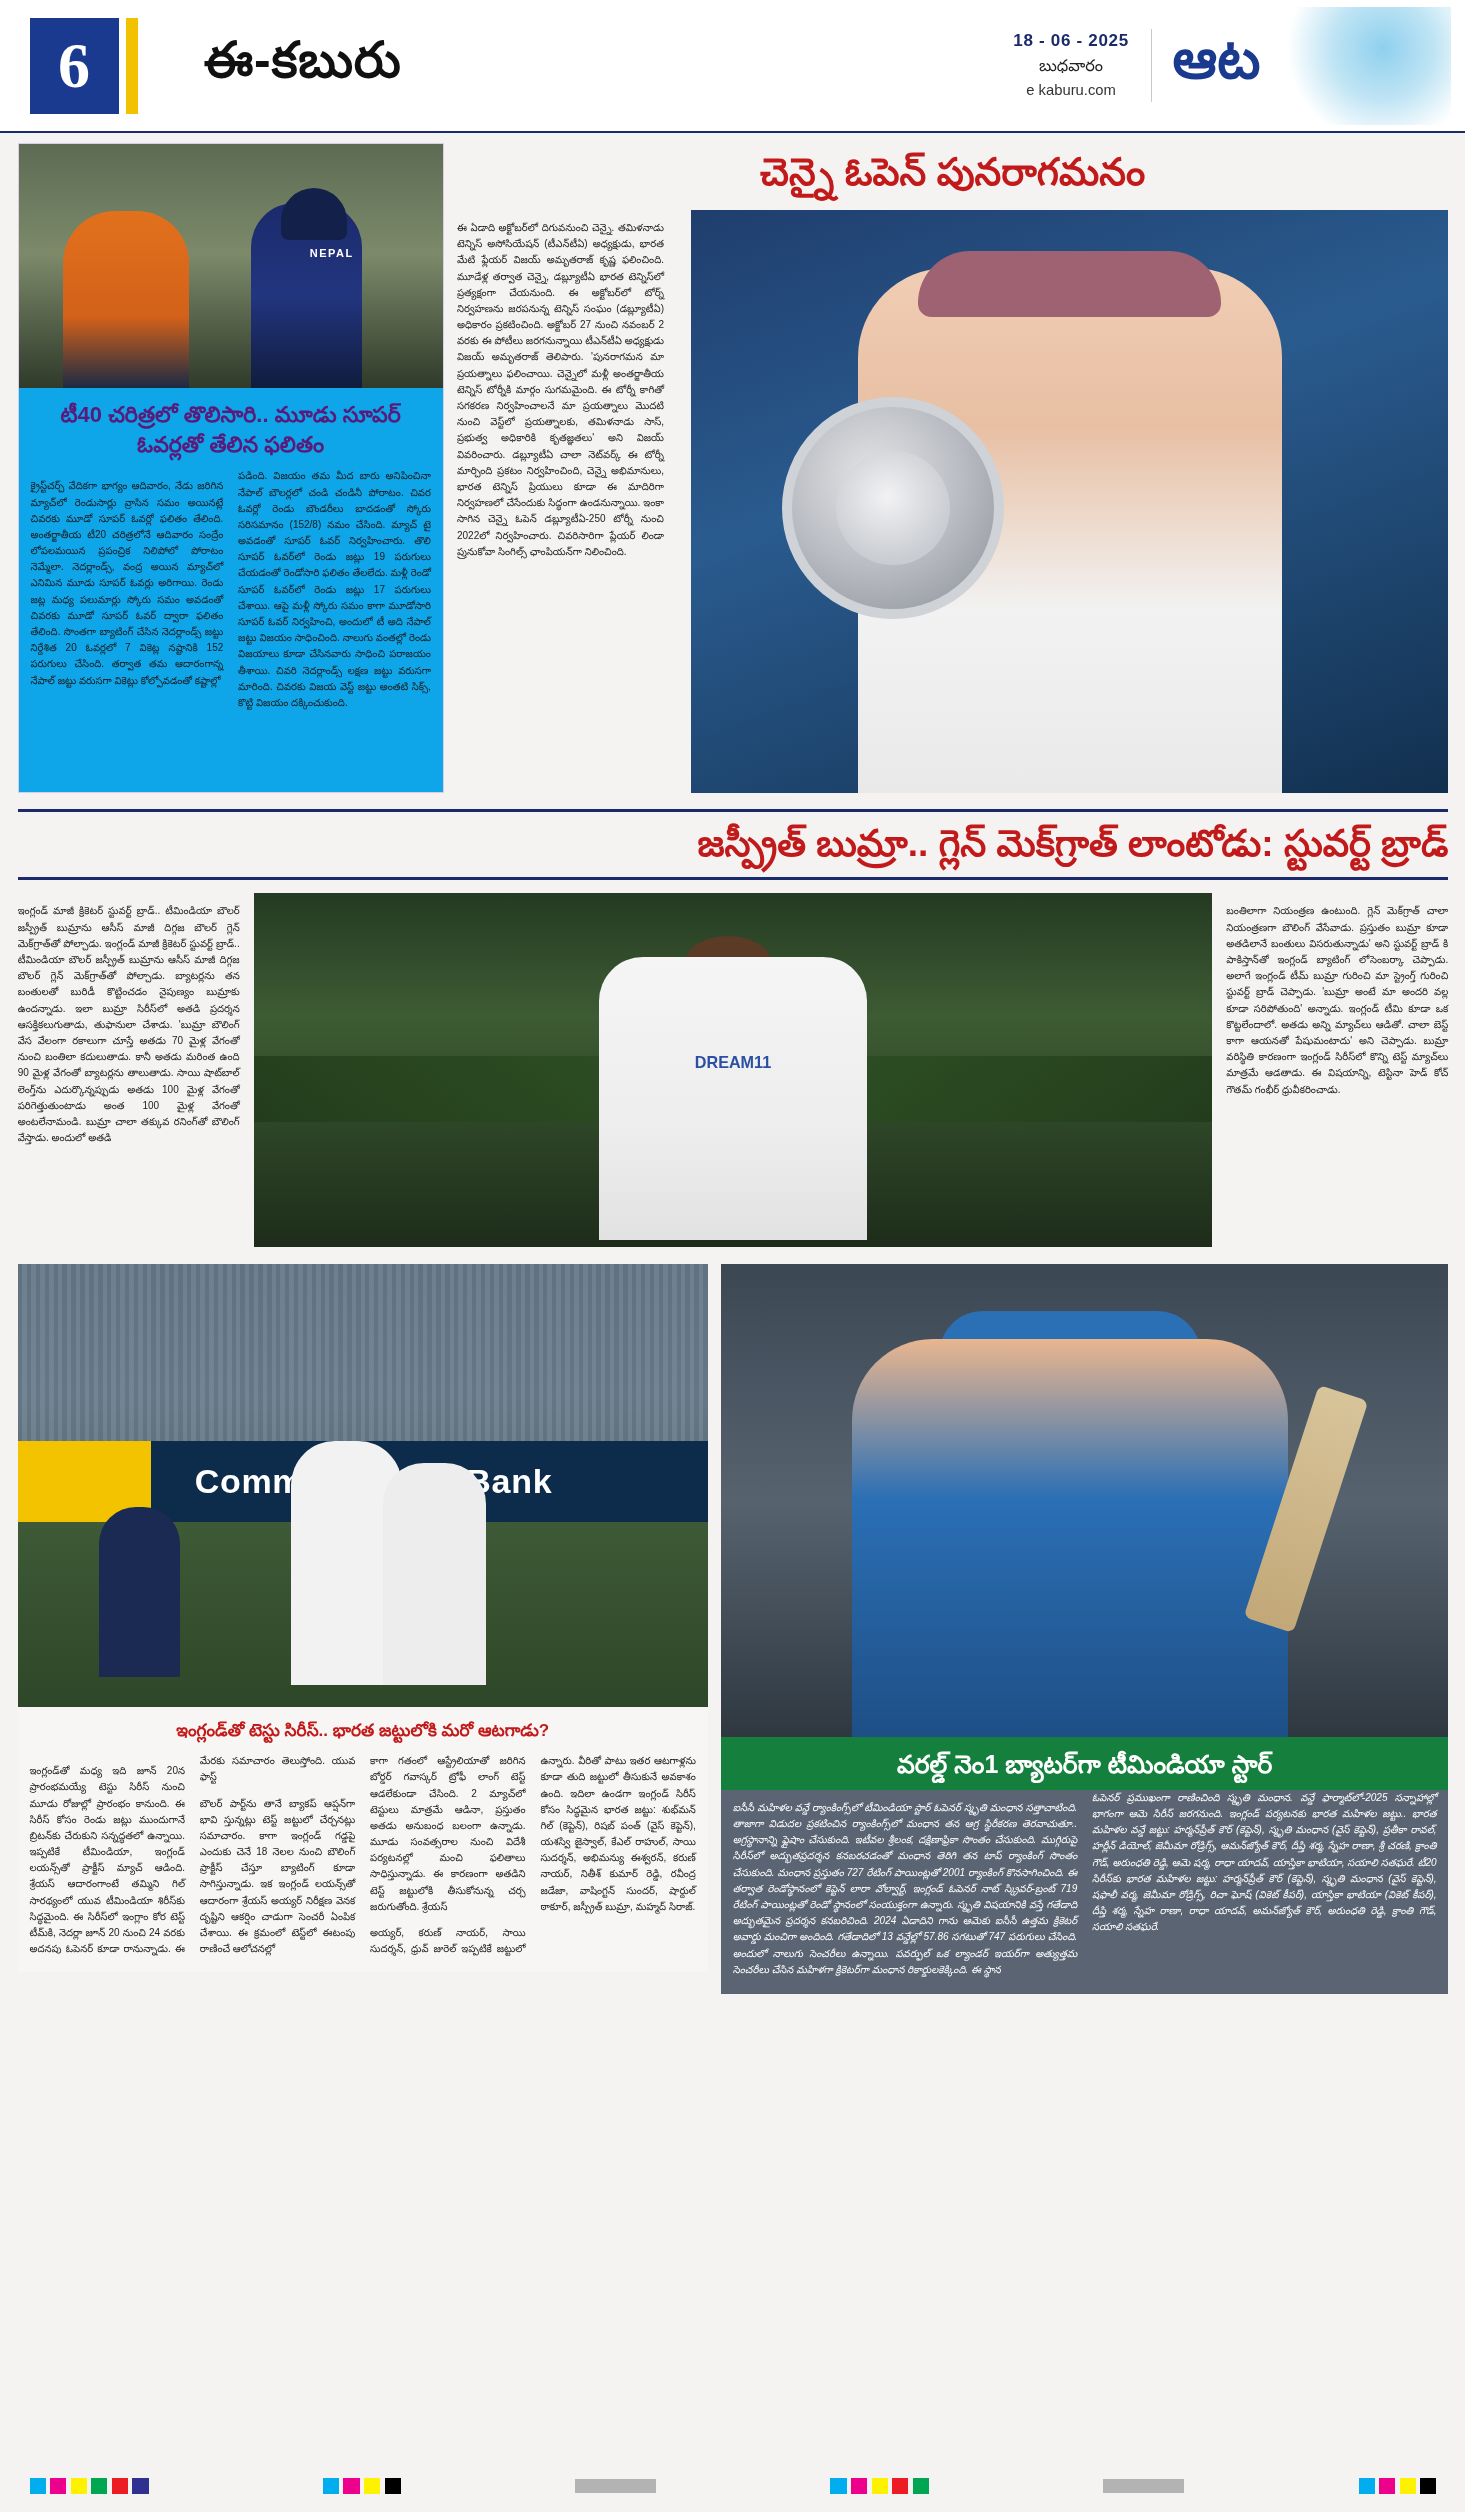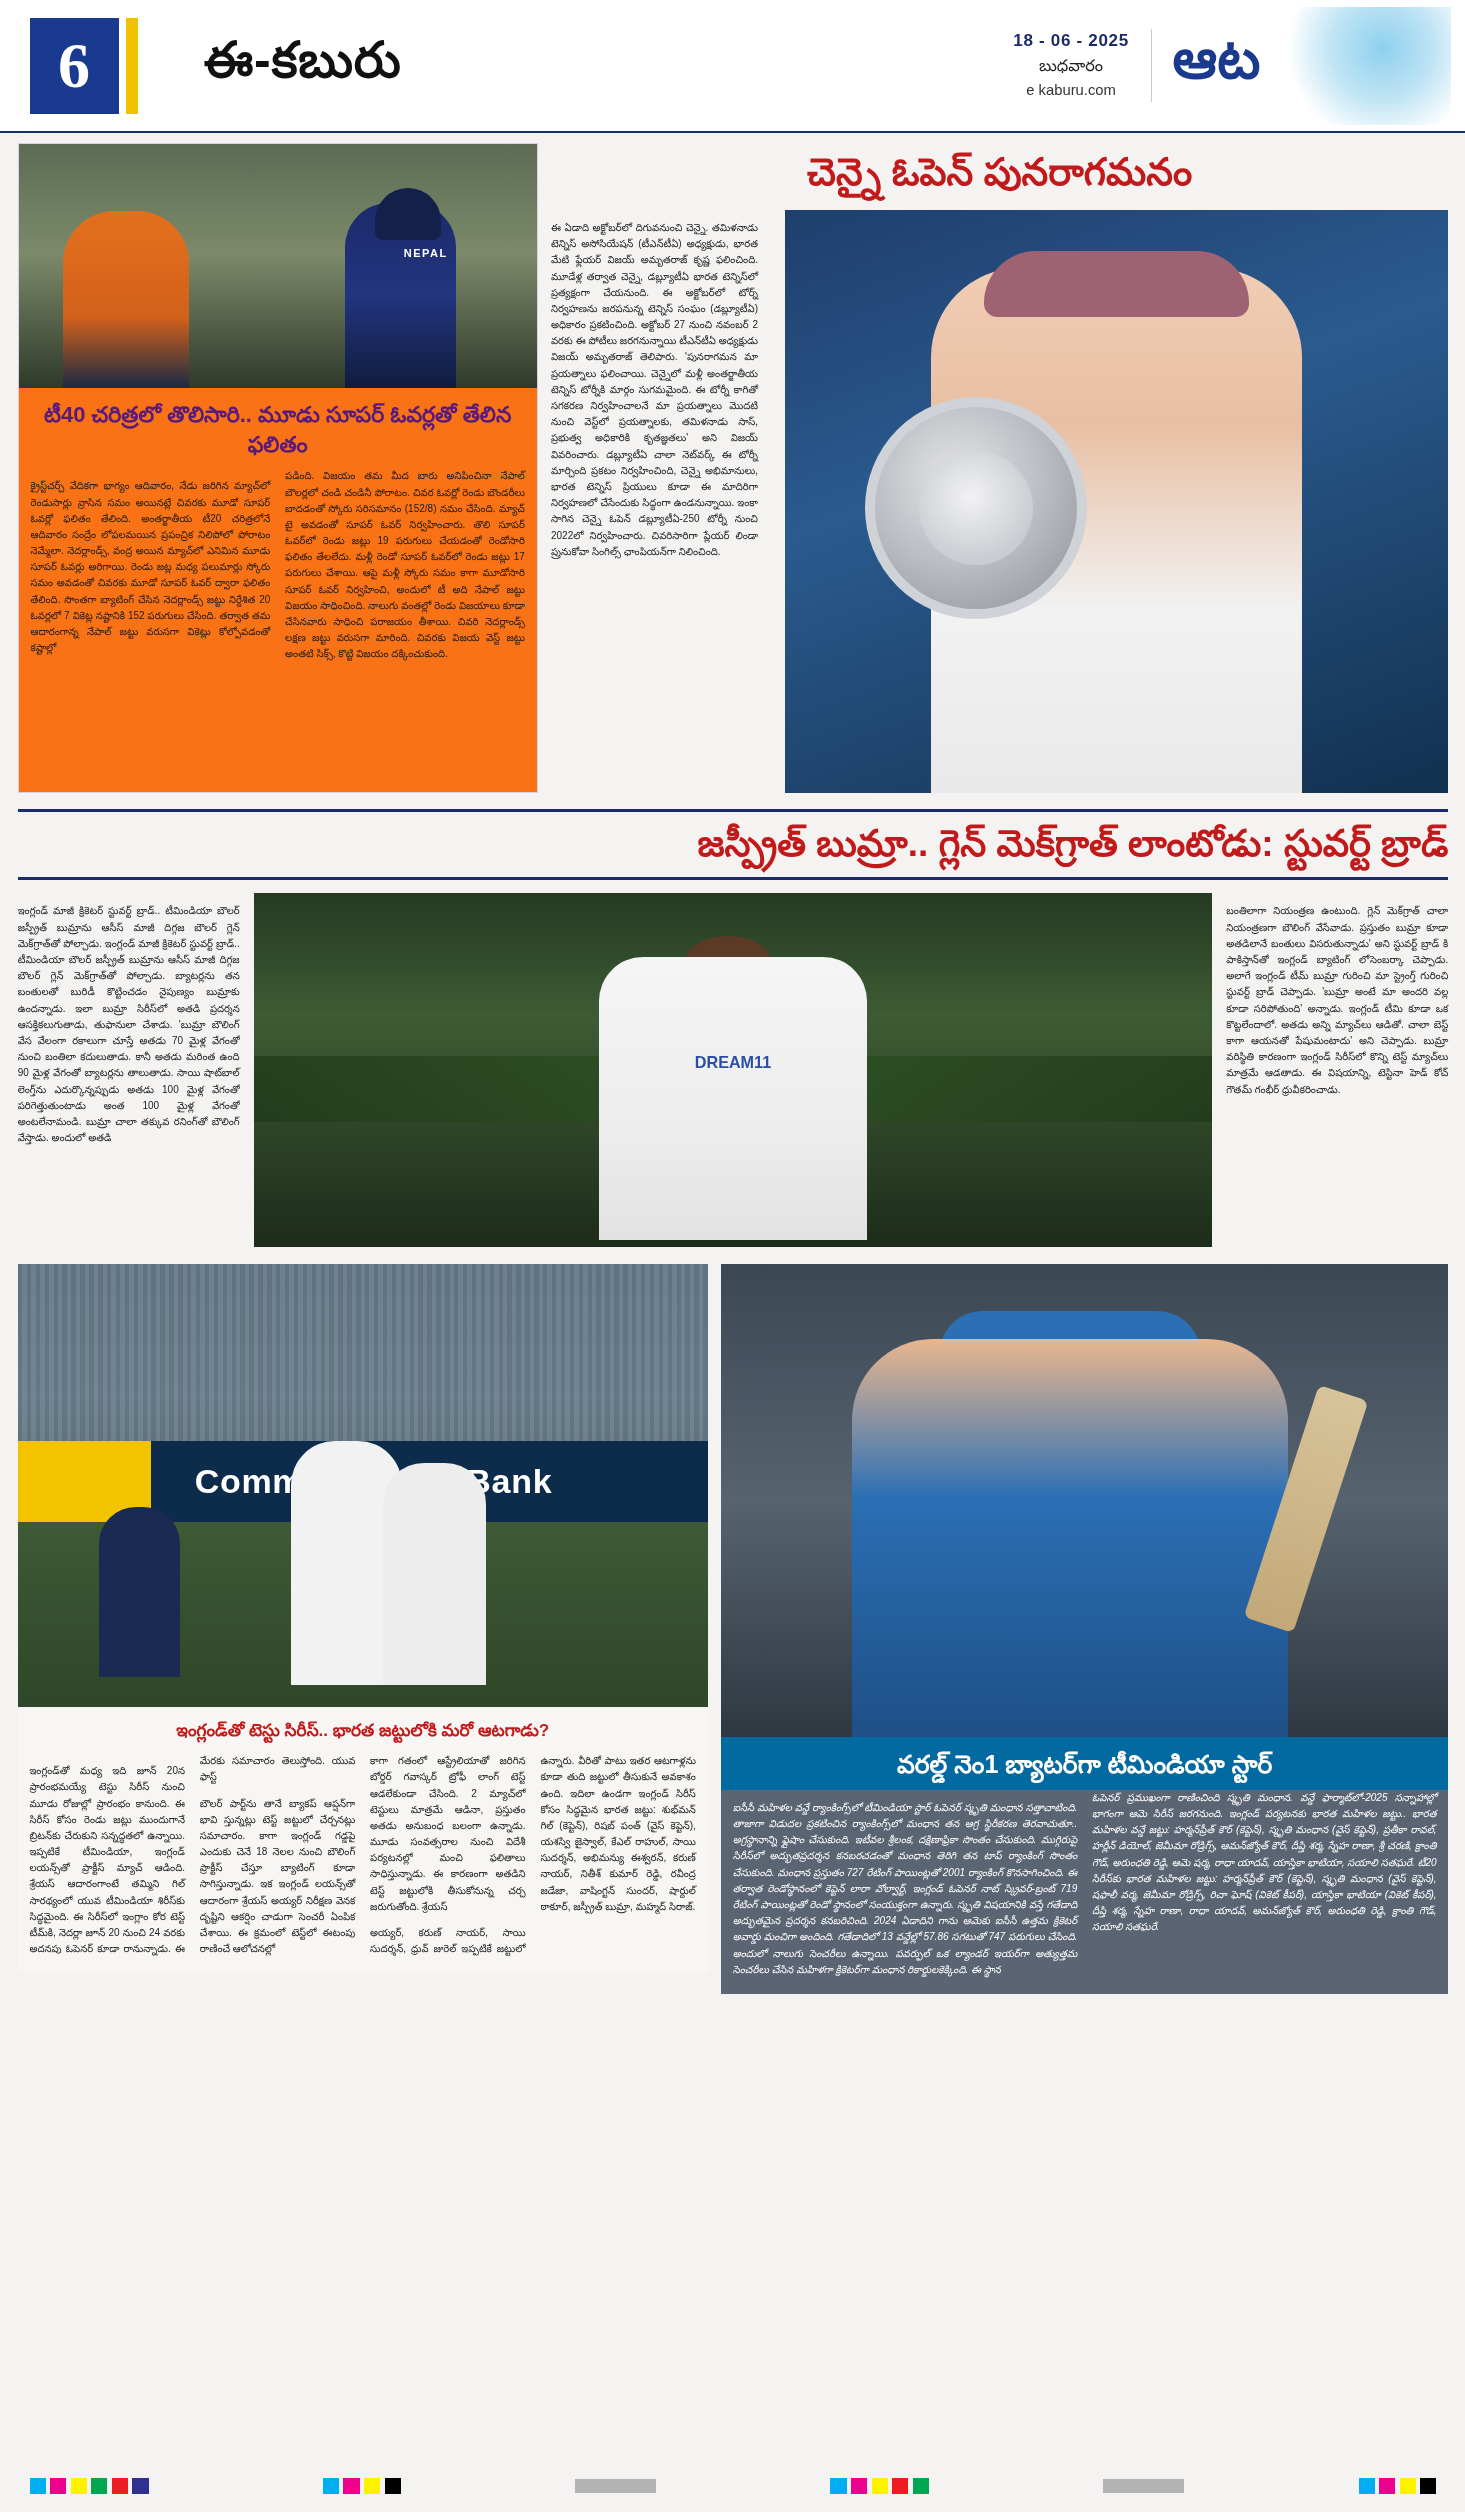--- a/index.html
+++ b/index.html
@@ -94,22 +94,22 @@
     font-family: "Liberation Sans", sans-serif;
   }
 
   
   .top-section {
     display: flex;
     padding: 10.3px 17.7px 0 17.7px;
     gap: 13.3px;
   }
   .top-left {
-    width: 520px;
-    background: #f97316;
+    width: 426px;
+    background: #0ea5e9;
     border: 0.7px solid #d9cfe4;
     padding: 0 0 8.9px 0;
   }
   .photo {
     background: #3b3b3b;
     position: relative;
     overflow: hidden;
   }
 
   .p-nepal {
@@ -291,21 +291,21 @@
   }
   .p-harman .bat {
     position:absolute; right:16%; top:26%; width:52px; height:244px;
     background: linear-gradient(180deg,#d8c49a,#c2a878);
     transform: rotate(18deg);
     border-radius: 7.4px;
   }
 
   .br-headline {
     color: #ffffff;
-    background: #0369a1;
+    background: #15803d;
     font-size: 25px;
     font-weight: bold;
     text-align: center;
     line-height: 1.3;
     padding: 11.8px 13.3px 8.9px 13.3px;
   }
   .br-body {
     background: #5b6473;
     padding: 0 11.8px 16.2px 11.8px;
   }

